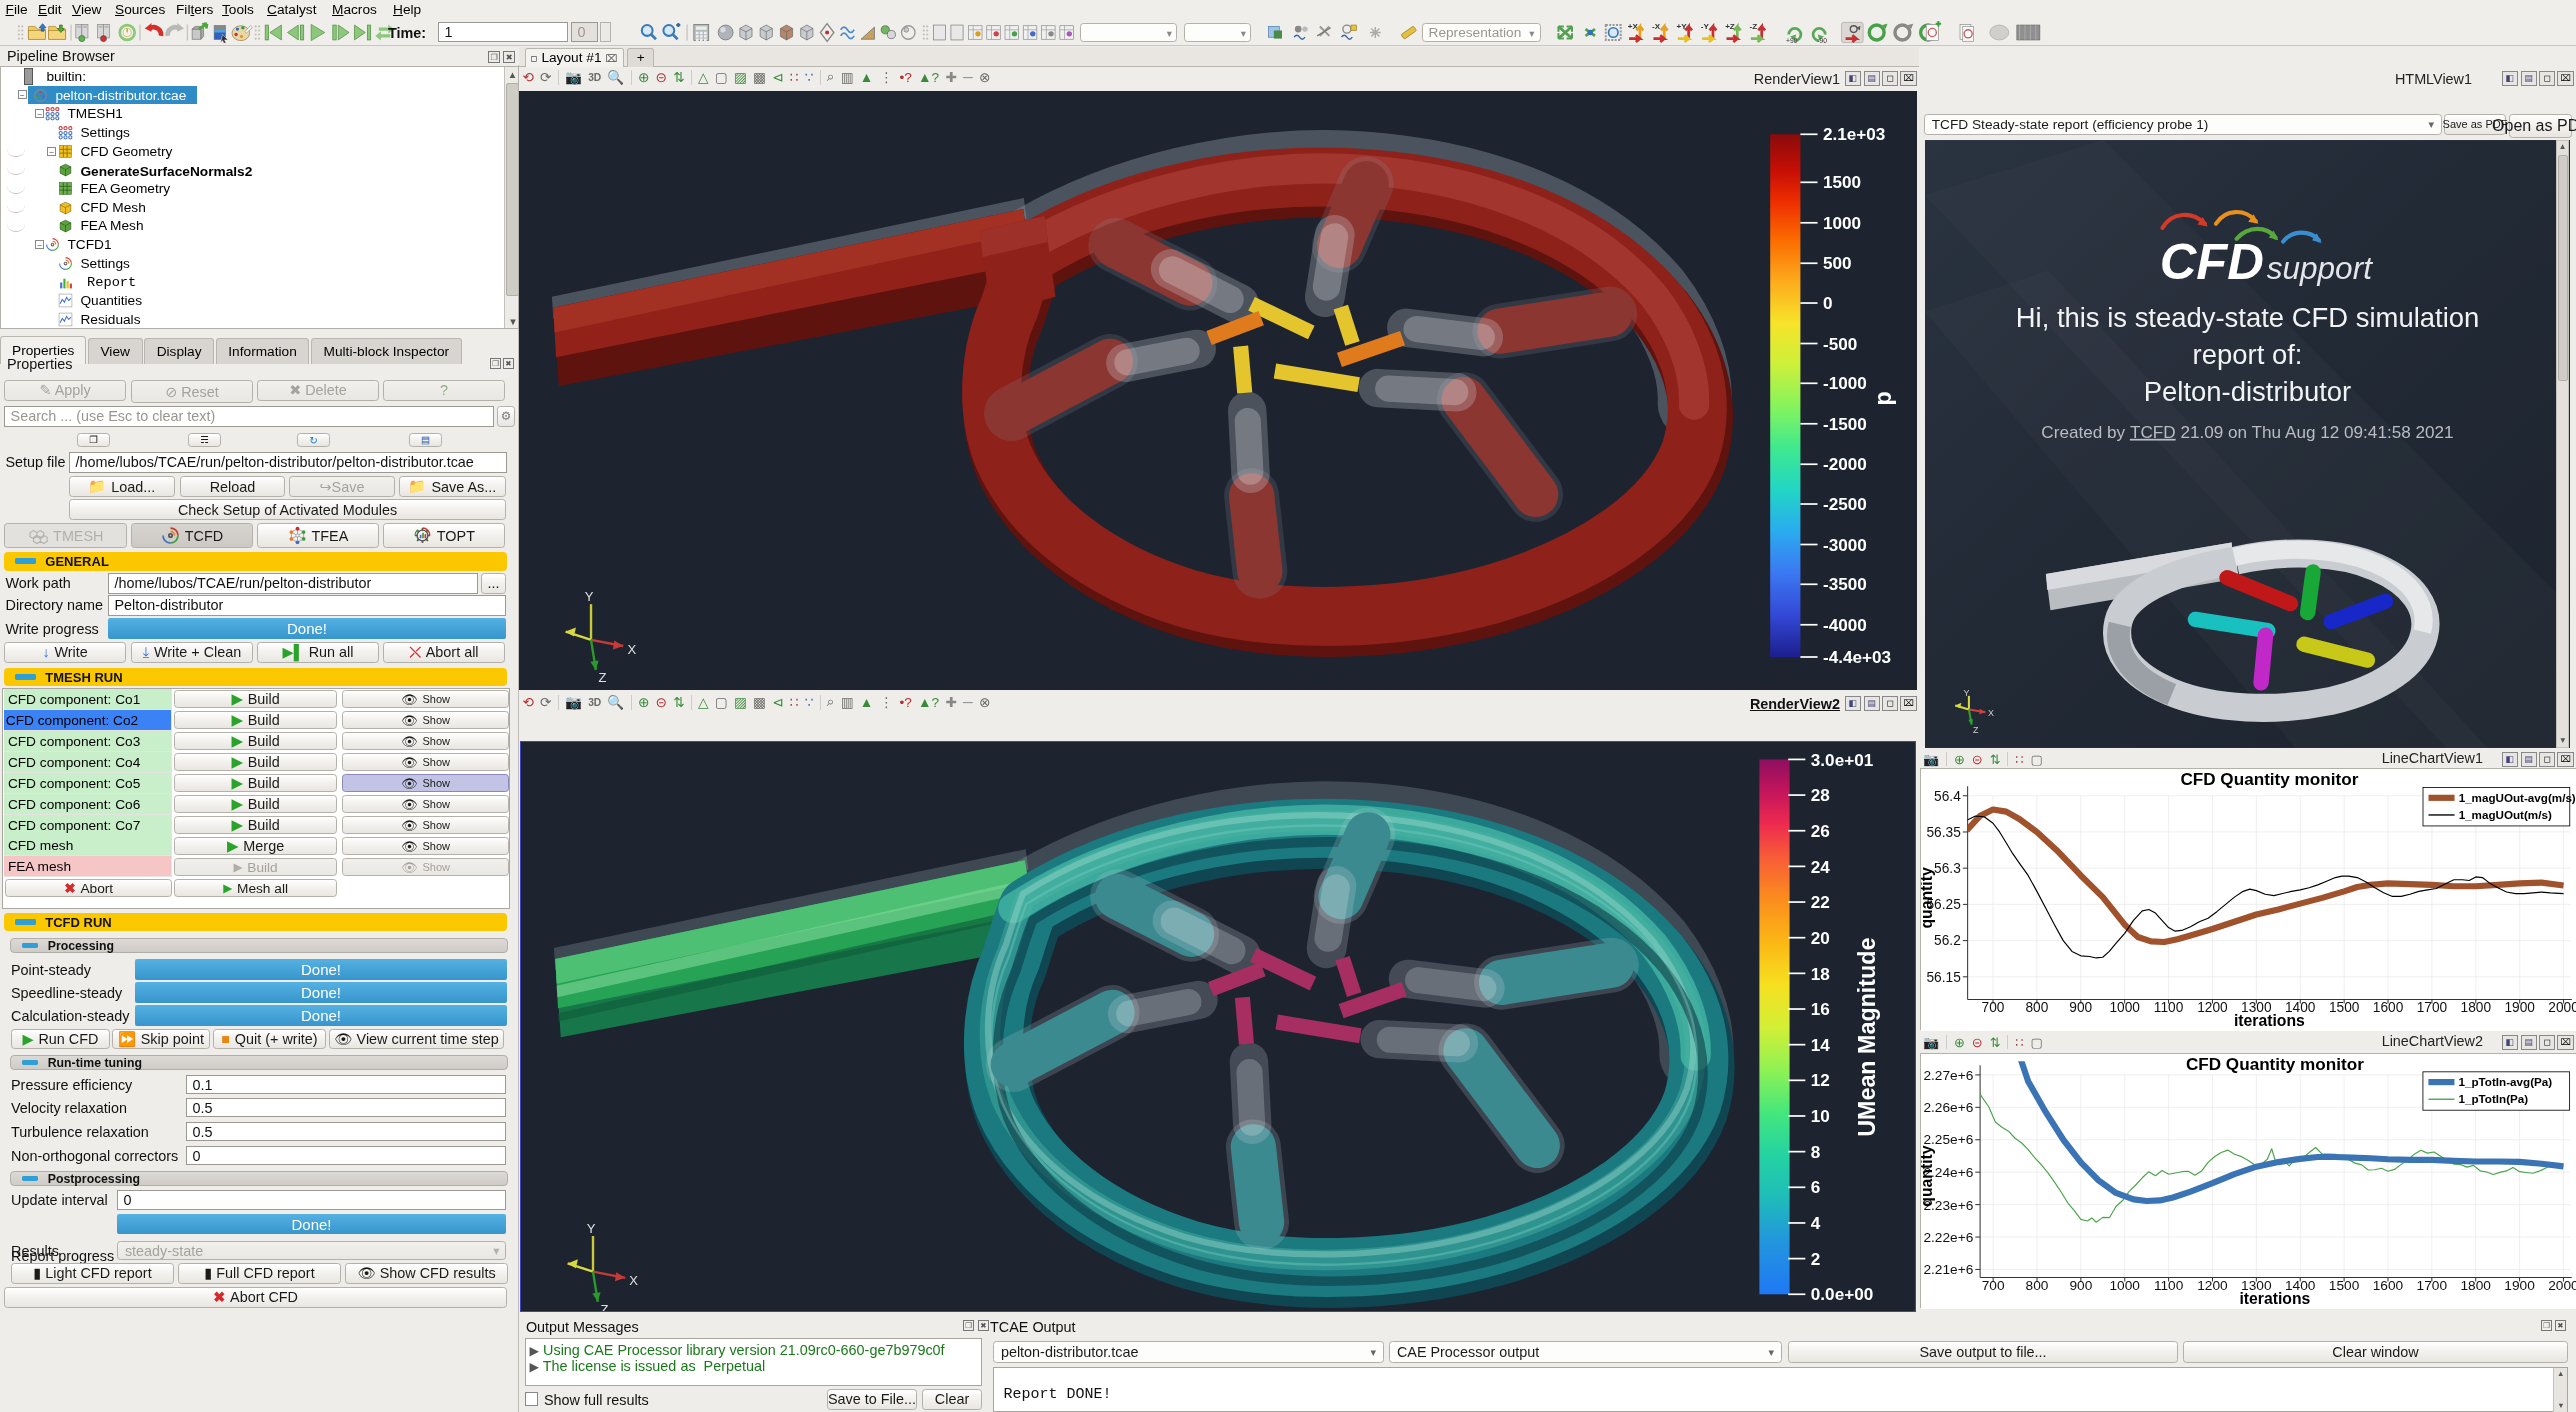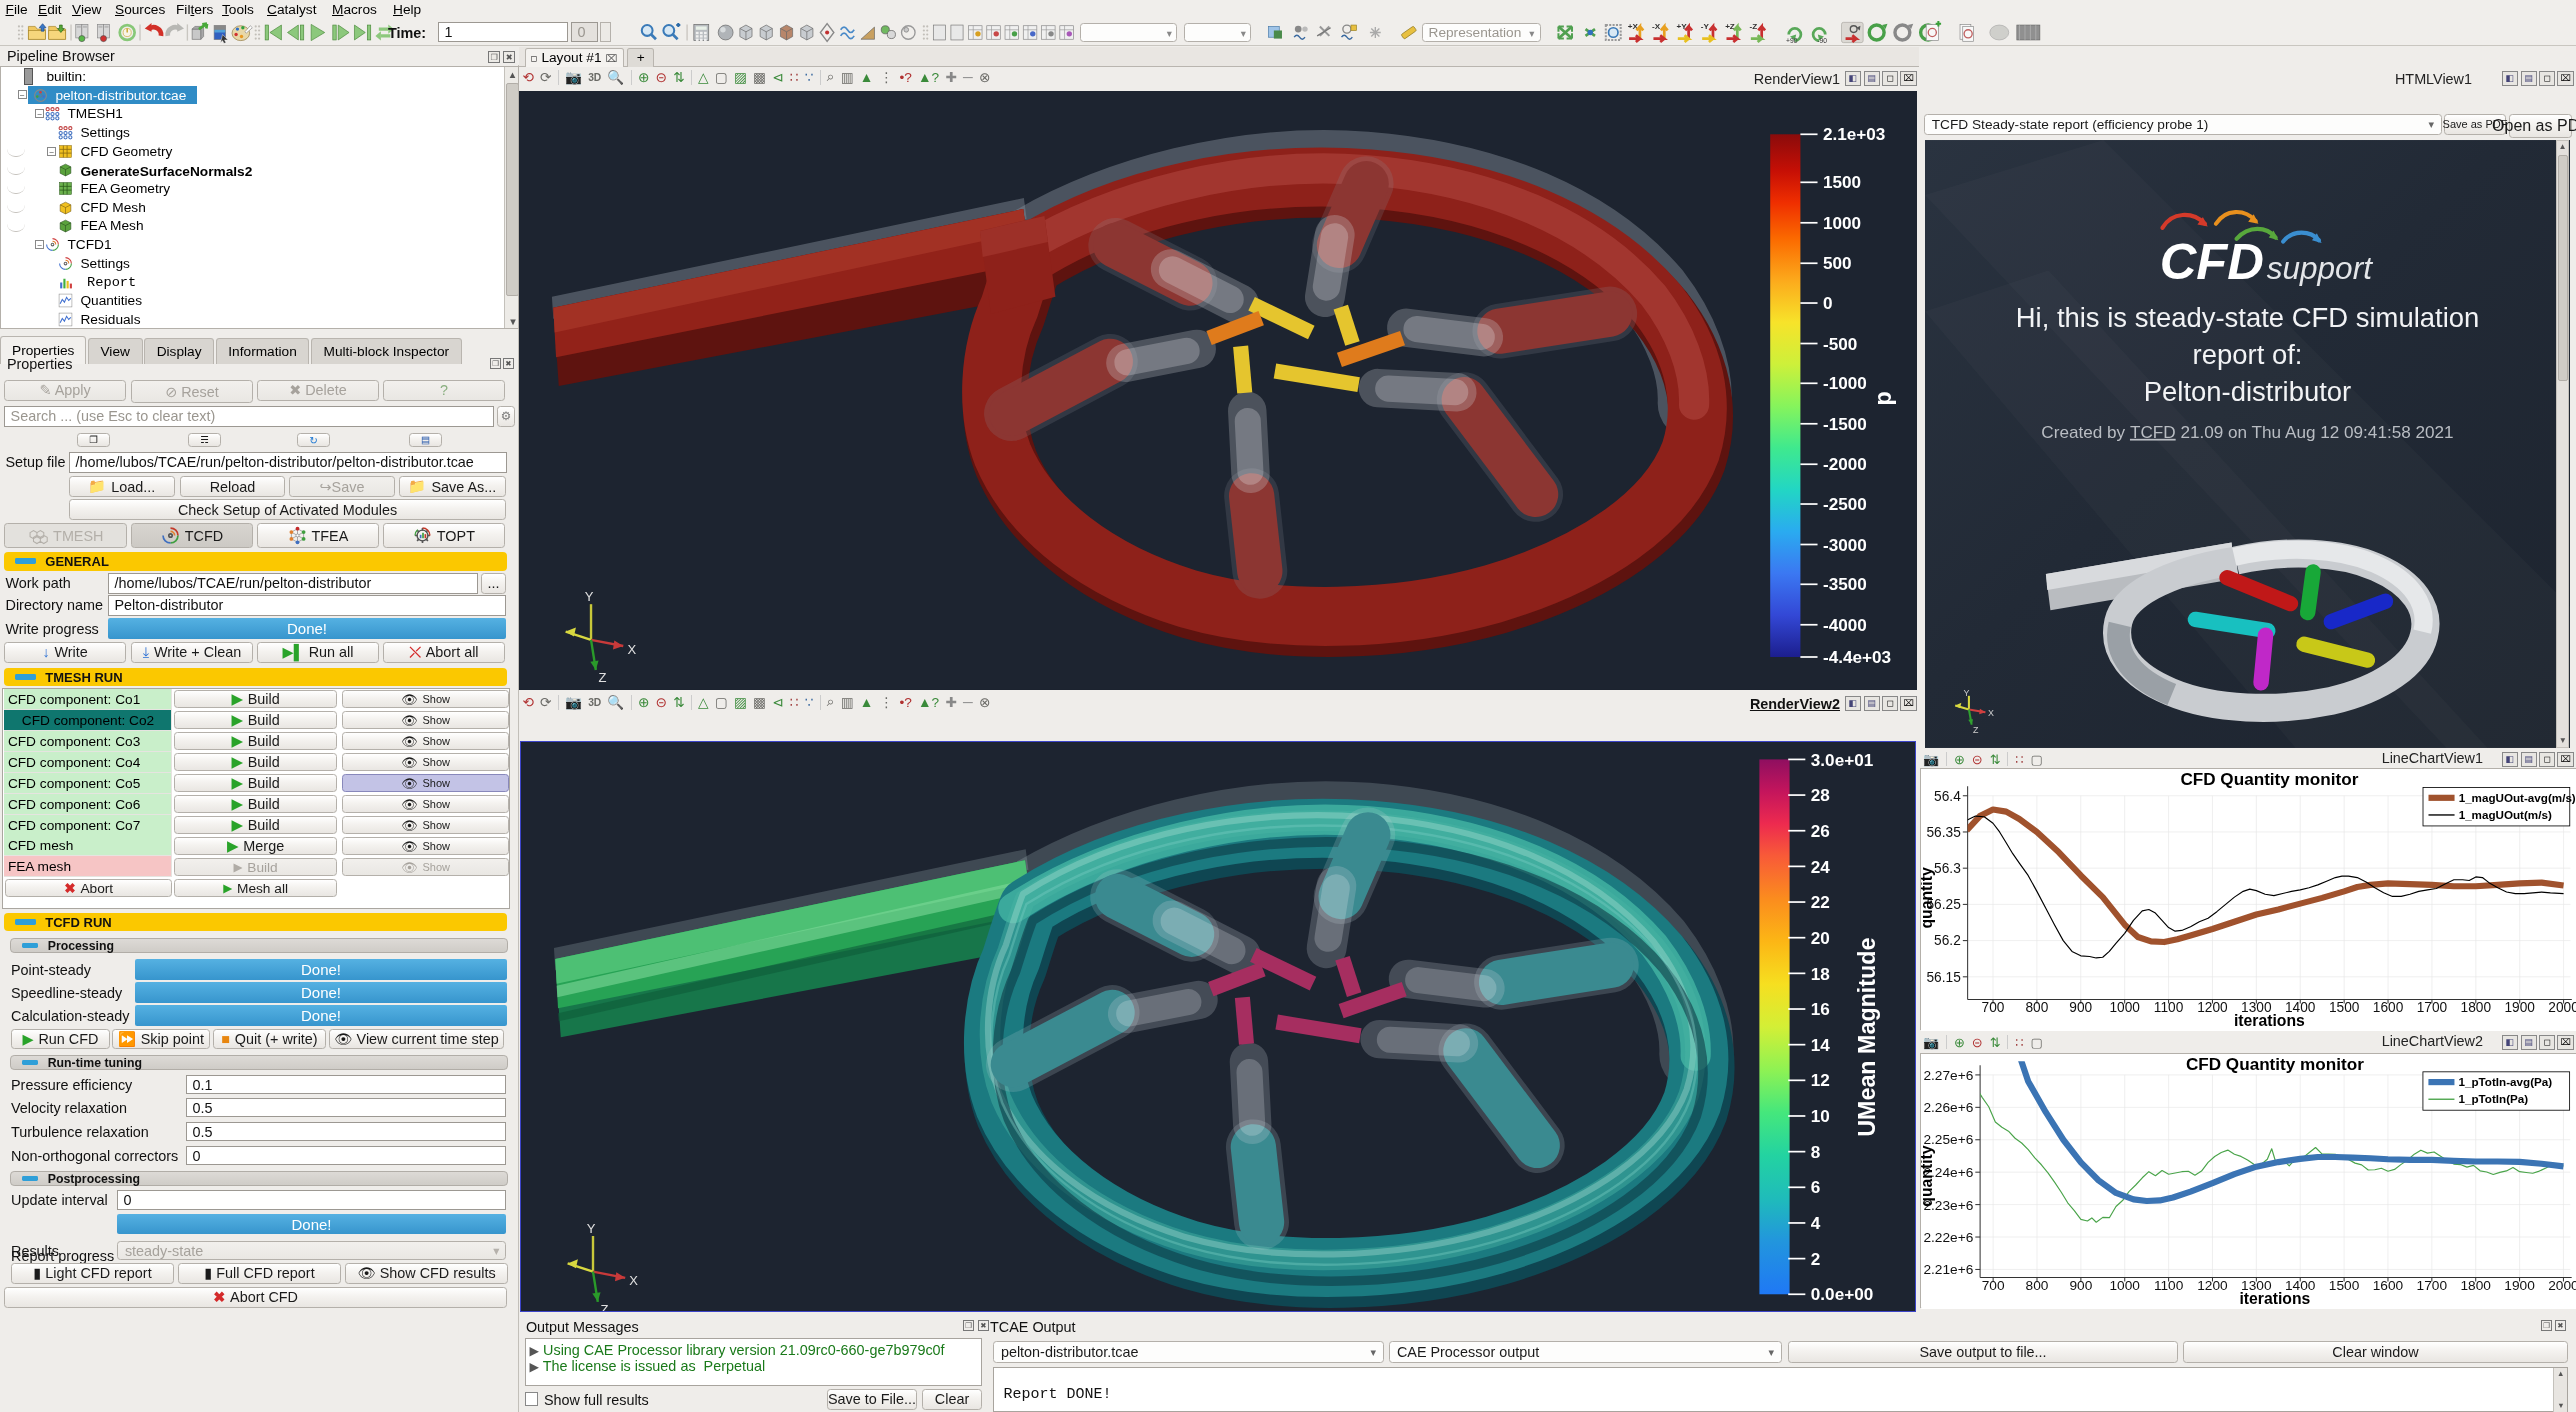--- a/index.html
+++ b/index.html
@@ -537,21 +537,21 @@
     <div class="btn abs" style="left:383px;top:577px;width:122px;height:20.6px;"><span style="color:#d42a2a;font-weight:bold;">⤬</span> Abort all</div>
 
     <div class="ysec abs" style="left:4.1px;top:603px;width:503px;height:18px;"><span class="dash"></span>TMESH RUN</div>
     <div id="meshtable" class="abs" style="left:2.1px;top:623px;width:508px;height:221px;background:#fff;border:0.7px solid #aaa6a0;">
         <div style="position:absolute;left:0.7px;top:0px;width:168px;height:21px;background:#c9efca;border:0.7px solid #e6e4e0;border-width:0 0.7px 0.7px 0;font-size:13.7px;display:flex;align-items:center;padding-left:4.1px;white-space:nowrap;">CFD component: Co1</div>
         <div class="btn" style="position:absolute;left:171px;top:1.4px;width:163px;height:18px;"><span style="color:#29a329;font-size:15px;">▶</span> Build</div>
         <div class="btn" style="position:absolute;left:339px;top:1.4px;width:167px;height:18px;font-size:11.7px;">
           <span style="font-size:13px;">👁</span> 
           <span style="font-size:11px;">Show</span>
         </div>
-        <div style="position:absolute;left:0.7px;top:21px;width:168px;height:21px;background:#0f766e;border:0.7px solid #e6e4e0;border-width:0 0.7px 0.7px 0;font-size:13.7px;display:flex;align-items:center;padding-left:18px;white-space:nowrap;">CFD component: Co2</div>
+        <div style="position:absolute;left:0.7px;top:21px;width:168px;height:21px;background:#3b82f6;border:0.7px solid #e6e4e0;border-width:0 0.7px 0.7px 0;font-size:13.7px;display:flex;align-items:center;padding-left:2px;white-space:nowrap;">CFD component: Co2</div>
         <div class="btn" style="position:absolute;left:171px;top:22px;width:163px;height:18px;"><span style="color:#29a329;font-size:15px;">▶</span> Build</div>
         <div class="btn" style="position:absolute;left:339px;top:22px;width:167px;height:18px;font-size:11.7px;">
           <span style="font-size:13px;">👁</span> 
           <span style="font-size:11px;">Show</span>
         </div>
         <div style="position:absolute;left:0.7px;top:42px;width:168px;height:21px;background:#c9efca;border:0.7px solid #e6e4e0;border-width:0 0.7px 0.7px 0;font-size:13.7px;display:flex;align-items:center;padding-left:4.1px;white-space:nowrap;">CFD component: Co3</div>
         <div class="btn" style="position:absolute;left:171px;top:43px;width:163px;height:18px;"><span style="color:#29a329;font-size:15px;">▶</span> Build</div>
         <div class="btn" style="position:absolute;left:339px;top:43px;width:167px;height:18px;font-size:11.7px;">
           <span style="font-size:13px;">👁</span> 
           <span style="font-size:11px;">Show</span>

